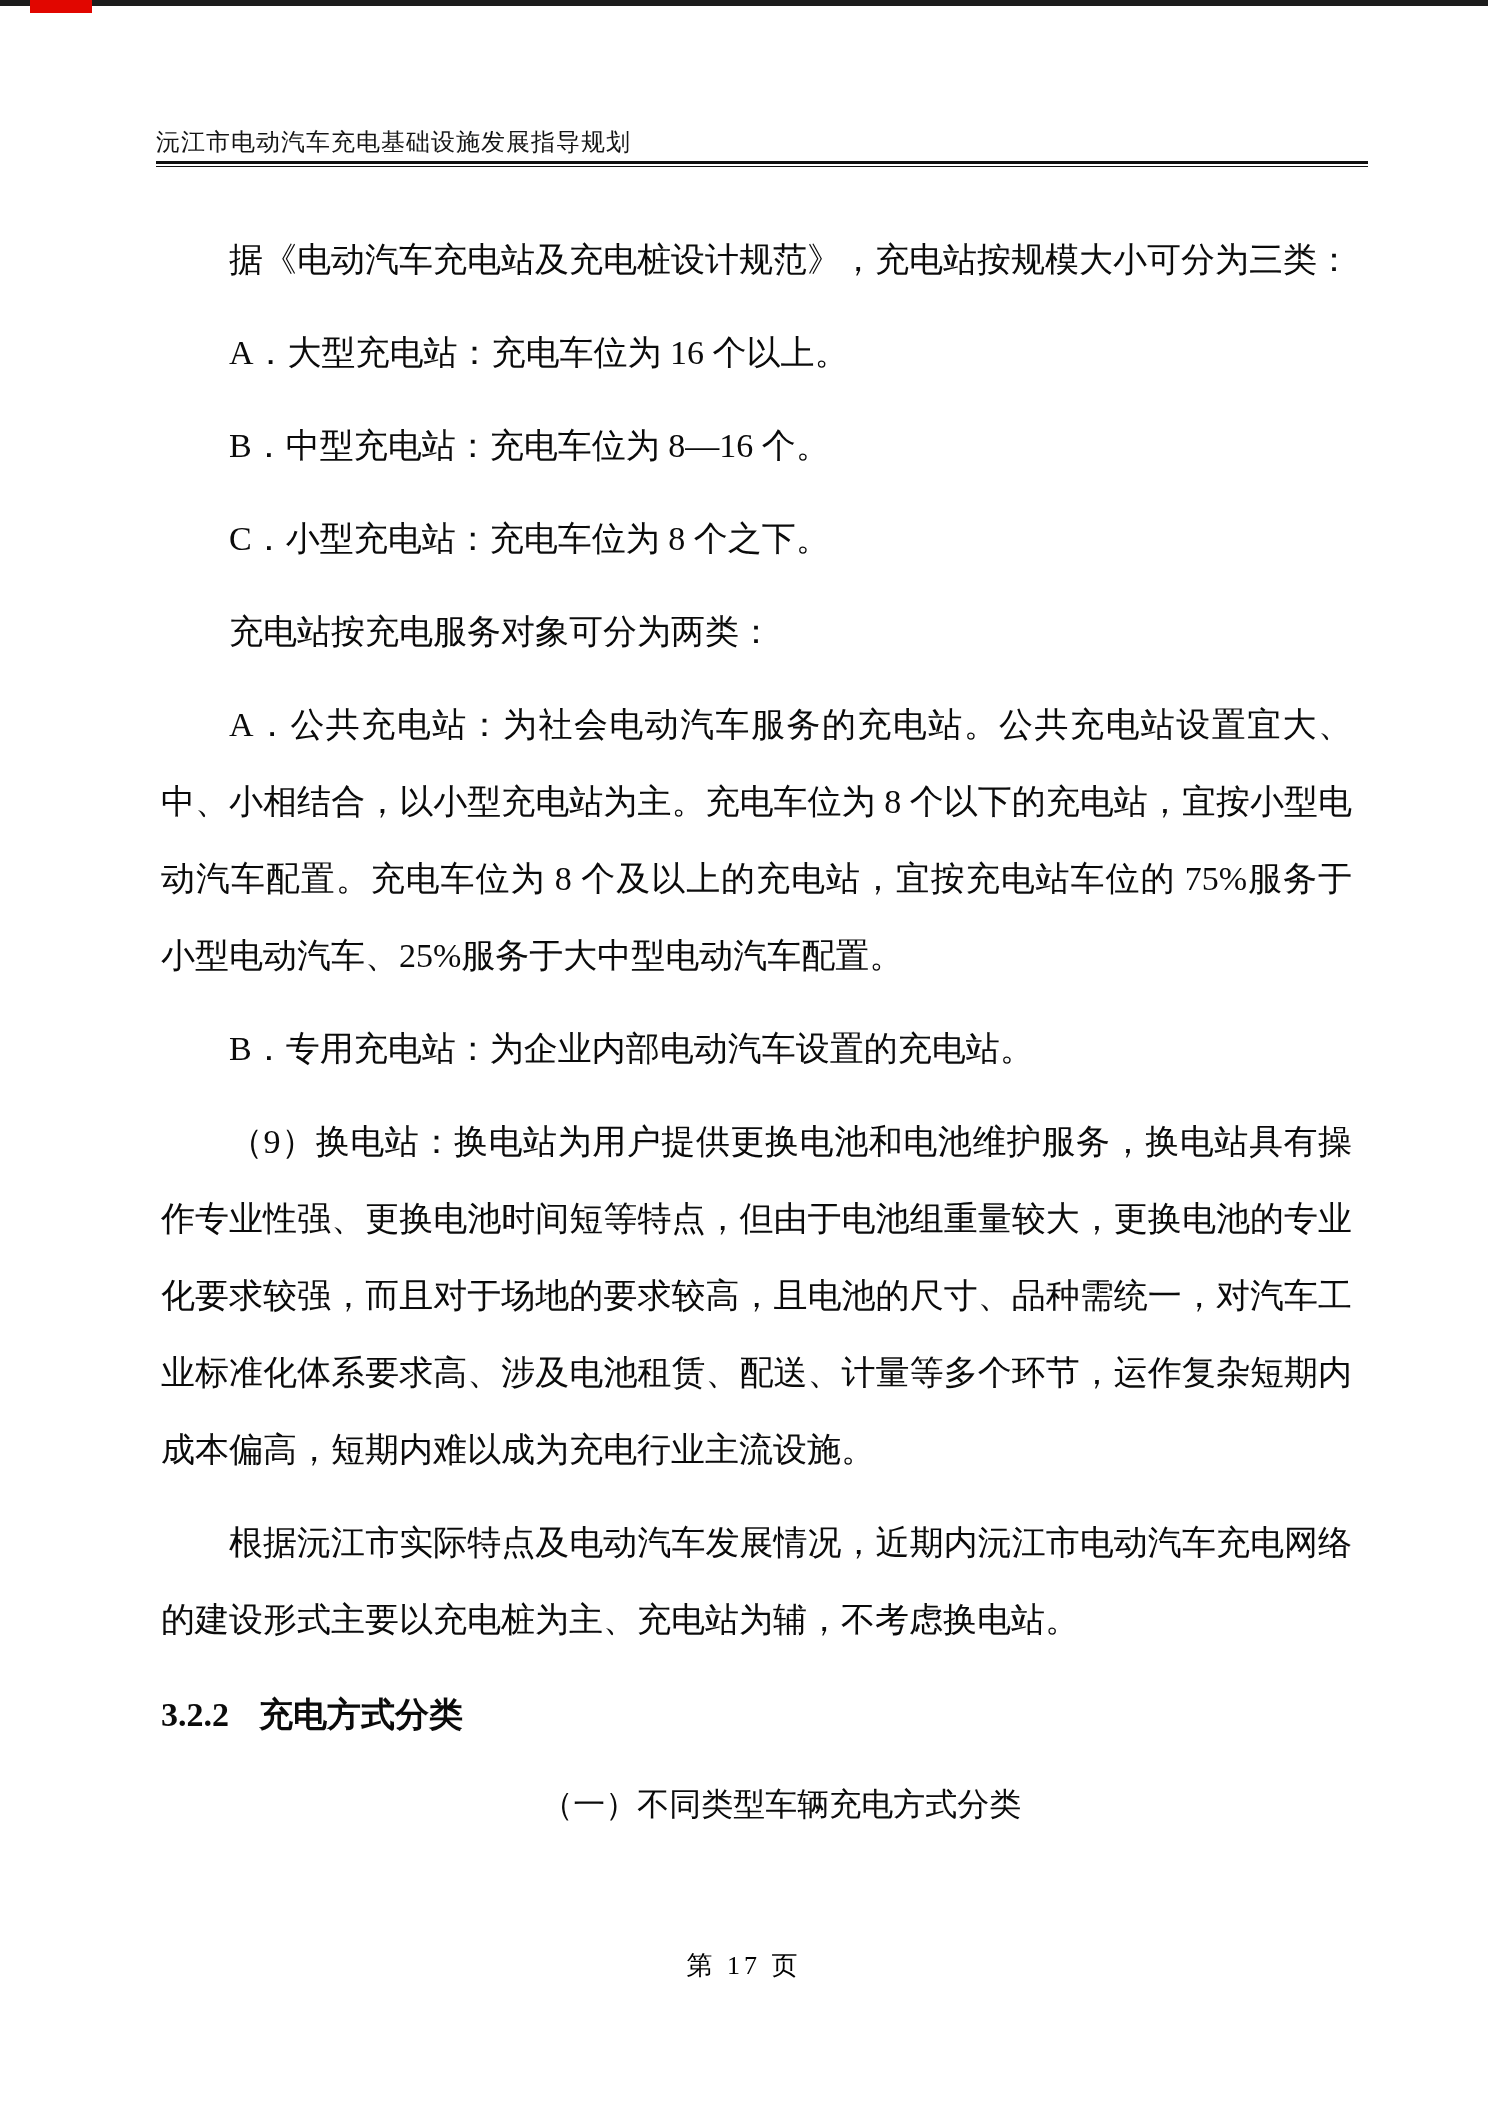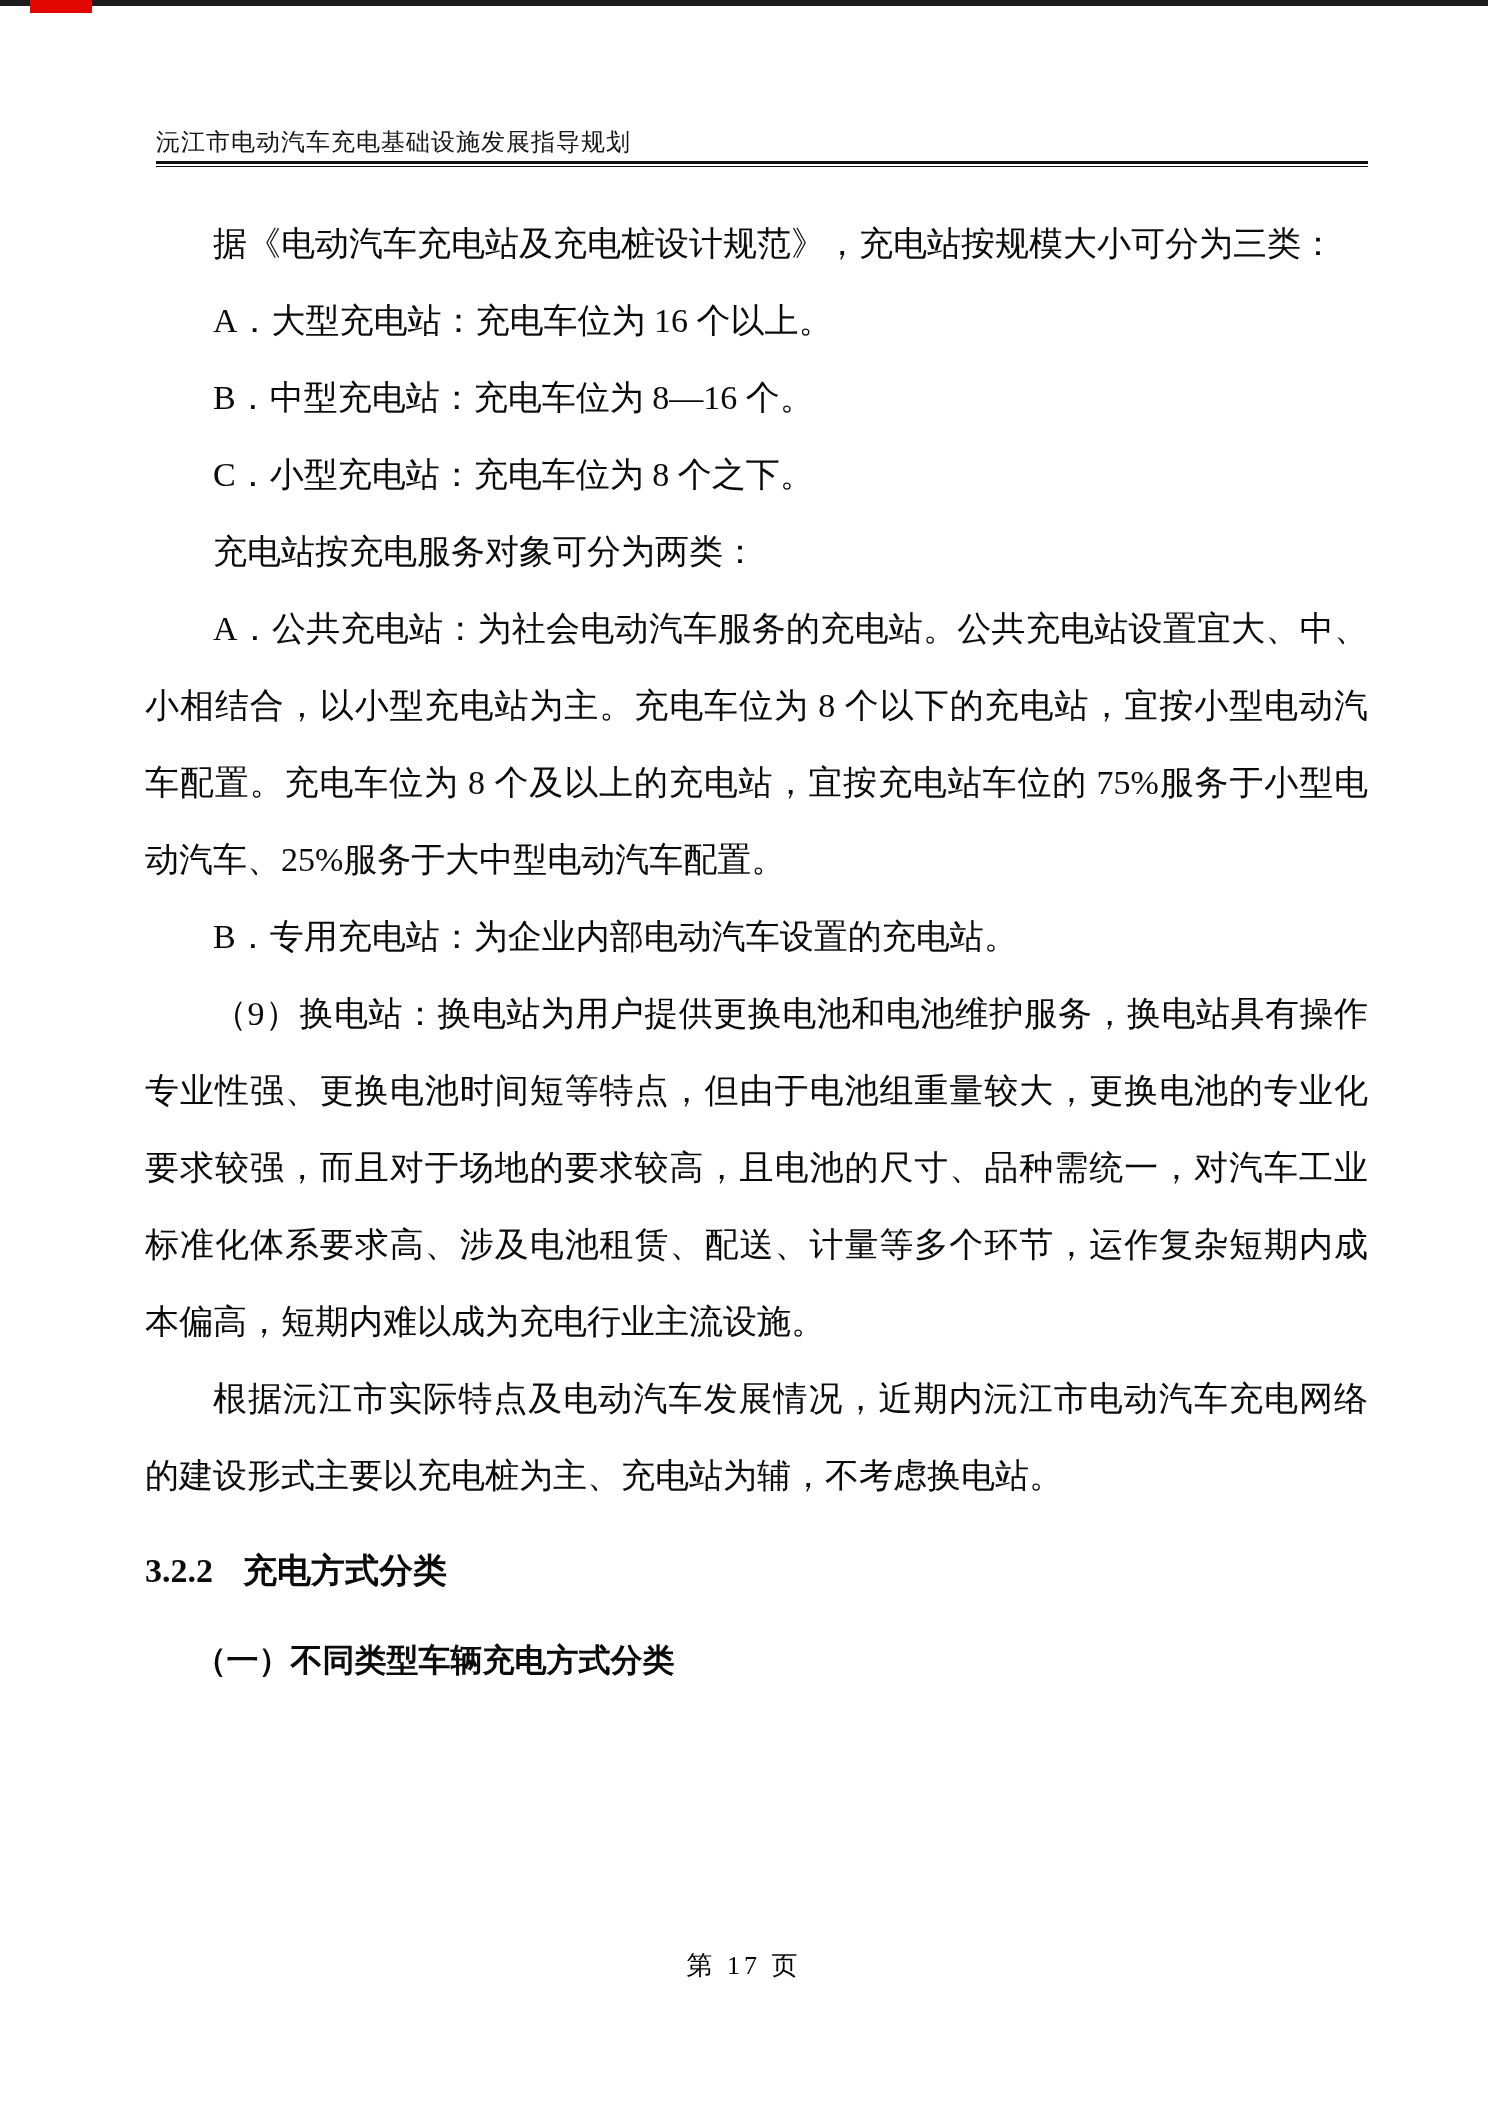--- a/index.html
+++ b/index.html
@@ -27,40 +27,41 @@
   }
   .header-rule{
     margin-top:5px;height:2px;
     border-top:3px solid #101010;
     border-bottom:1px solid #101010;
   }
   
   .content{
     position:absolute;top:205px;left:145px;width:1223px;
   }
-  .content p{margin:0;}
+  .content p{margin:16px;}
   .para{
     font-size:34px;line-height:77px;
     text-align:justify;text-indent:2em;
     font-family:"Liberation Serif","DejaVu Serif",serif;
   }
   .heading-1{
     font-size:34px;line-height:77px;margin-top:18px !important;
     font-weight:bold;
     font-family:"Liberation Sans","DejaVu Sans",sans-serif;
     display:flex;align-items:flex-end;
   }
   .heading-1 .num{
     font-family:"Liberation Serif","DejaVu Serif",serif;
     font-weight:bold;margin-right:30px;
   }
   .heading-2{
     font-size:32px;line-height:67px;margin-top:18px !important;
-    font-weight:bold;text-indent:1.55em;
+    font-weight:normal;text-indent:1.55em;
     font-family:"Liberation Sans","DejaVu Sans",sans-serif;
+    text-align:center;
   }
   
   .doc-footer{
     position:absolute;top:1948px;left:0;width:1488px;
     text-align:center;
   }
   .doc-footer .page-num{
     font-size:26px;color:#000000;letter-spacing:4px;
   }
 </style>

